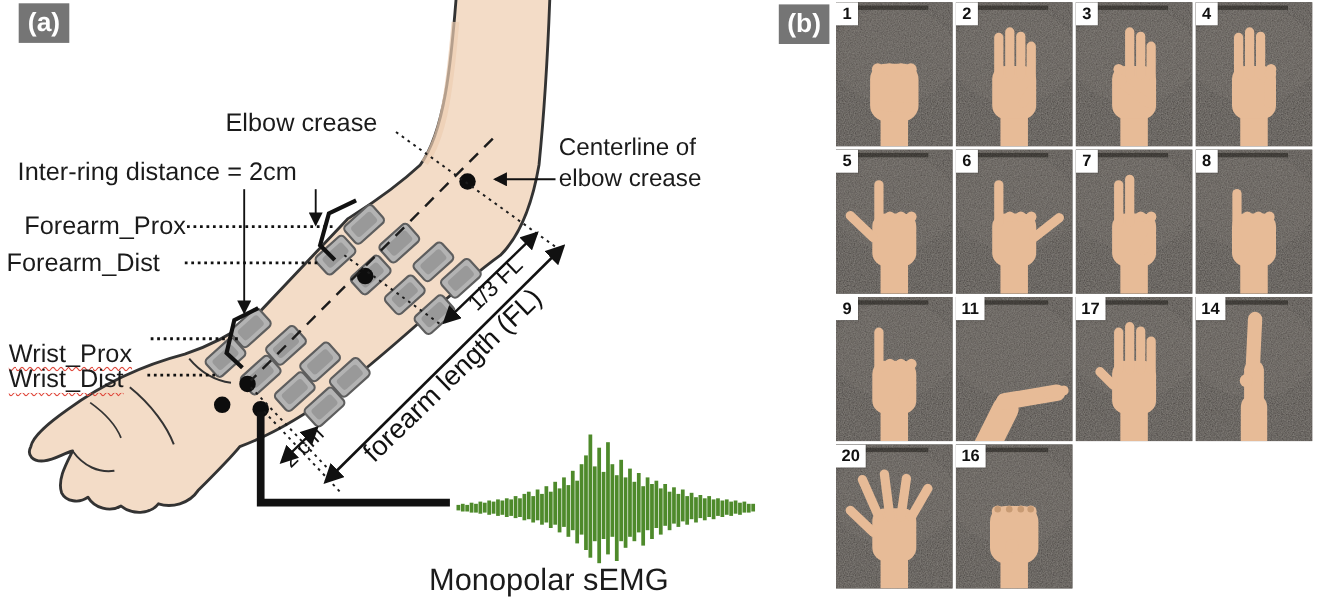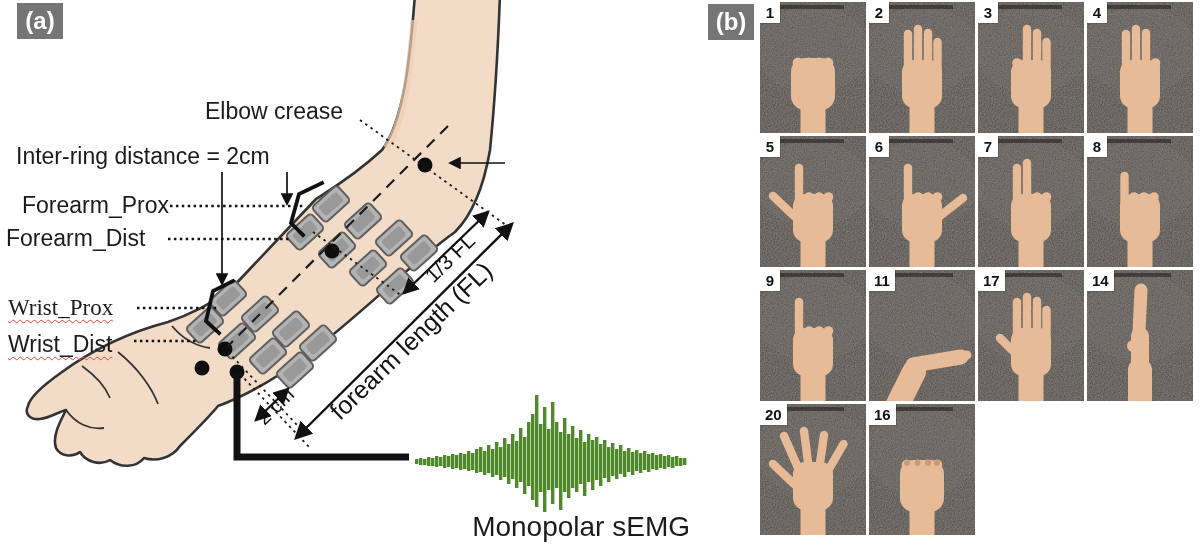--- a/index.html
+++ b/index.html
@@ -11,21 +11,21 @@
   .lbl.small{font-size:22px;}
   .wavy-red{text-decoration-line:underline;text-decoration-style:wavy;
             text-decoration-color:#e0483c;text-decoration-thickness:1px;text-underline-offset:4px;}
   #arm-svg{position:absolute;left:0;top:0;}
   #gesture-grid{position:absolute;left:760px;top:2px;width:433px;
                 display:grid;grid-template-columns:repeat(4,106px);grid-auto-rows:131px;gap:3px;}
   .cell{position:relative;width:106px;height:131px;overflow:hidden;background:#45413d;}
   .badge{position:absolute;left:0px;top:0px;background:#ffffff;color:#111111;
          font-weight:bold;font-size:15px;padding:2px 5px;min-width:10px;text-align:center;
          box-shadow:0 0 0 1px rgba(0,0,0,0.15);}
-  .caption{position:absolute;left:390px;top:511px;width:300px;text-align:right;font-size:28px;}
+  .caption{position:absolute;left:390px;top:511px;width:300px;text-align:left;font-size:28px;}
 </style>
 </head>
 <body>
 
 <div id="figure">
 
   <div class="panel-tag" style="left:17px;top:3px;">(a)</div>
 
   <svg id="arm-svg" width="710" height="552" viewBox="0 0 710 552">
     <defs>
@@ -241,22 +241,26 @@
         <rect x="675" y="456" width="3.4" height="10" fill="#4e8a2b"></rect>
         <rect x="679" y="458" width="3.4" height="8" fill="#4e8a2b"></rect>
         <rect x="683" y="458" width="3.4" height="7" fill="#4e8a2b"></rect>
       </g>
   </svg>
 
   <div class="lbl" style="left:205px;top:97px;">Elbow crease</div>
   <div class="lbl" style="left:16px;top:142px;">Inter-ring distance = 2cm</div>
   <div class="lbl" style="left:22px;top:191px;">Forearm_Prox</div>
   <div class="lbl" style="left:6px;top:224px;">Forearm_Dist</div>
-  <div class="lbl wavy-red" style="left:8px;top:294px;font-family:Liberation Serif, serif;">Wrist_Prox</div>
+  <div class="lbl wavy-red" style="left:8px;top:307px;">Wrist_Prox</div>
   <div class="lbl wavy-red" style="left:8px;top:330px;">Wrist_Dist</div>
+  <div class="lbl small" style="left:508px;top:120px;">
+    <span>Centerline of</span><br>
+    <span>elbow crease</span>
+  </div>
   <div class="caption">Monopolar sEMG</div>
 
   <div class="panel-tag" style="left:708px;top:4px;">(b)</div>
 
   <div id="gesture-grid">
       <div class="cell"><svg width="106" height="131" viewBox="0 0 106 131">
           <rect width="106" height="131" fill="#45413d" filter="url(#grainf)"></rect>
           <ellipse cx="53" cy="48" rx="56" ry="44" fill="#8a827a" opacity="0.16"></ellipse>
           <rect x="10" y="3" width="74" height="4" fill="#15130f" opacity="0.5"></rect>
           <line x1="53" y1="136" x2="53" y2="102" stroke="#e7bb97" stroke-width="25" stroke-linecap="round"></line>

